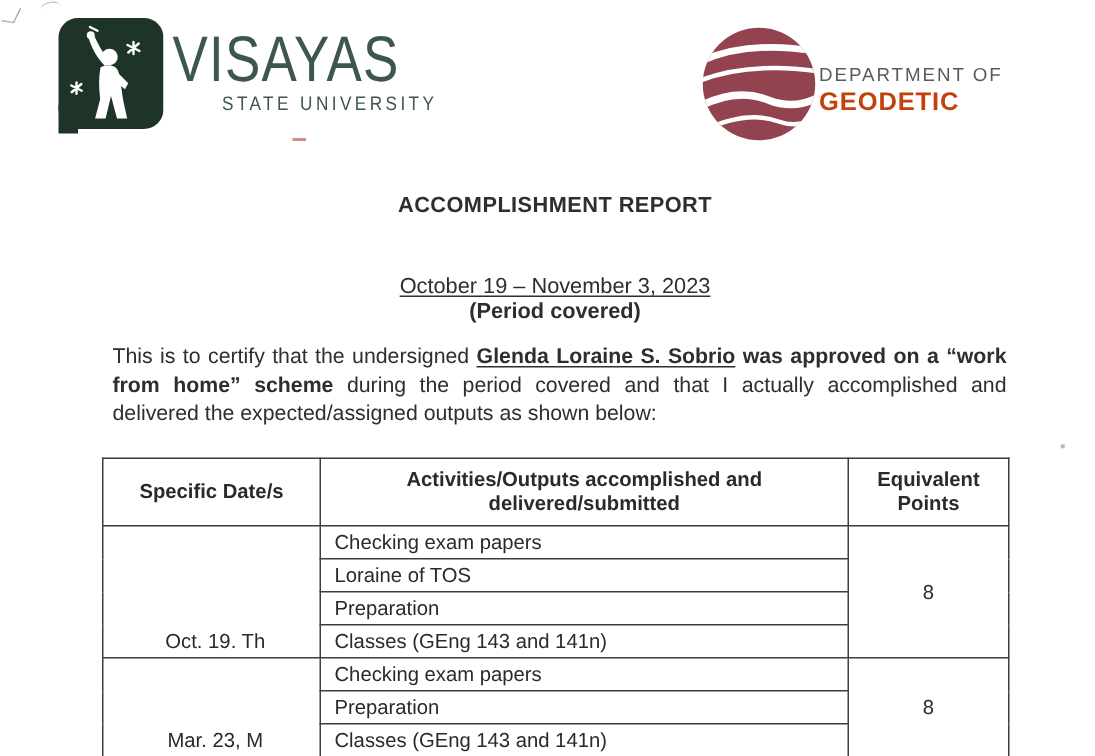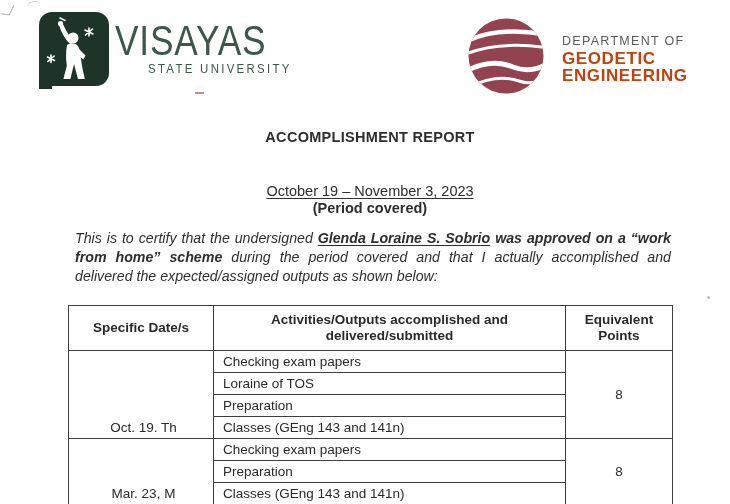--- a/index.html
+++ b/index.html
@@ -24,21 +24,21 @@
     white-space: nowrap;
   }
   .vsu-sub {
     font-size: 13px; color: #3d574a; letter-spacing: 2.6px;
     margin-top: 1px; margin-left: 33px;
     transform: scaleX(0.88); transform-origin: left top;
     white-space: nowrap;
   }
   .dept-logo { left: 467px; top: 17px; display: flex; align-items: center; }
   .dept-icon { width: 78px; height: 78px; }
-  .dept-text { margin-left: 17px; padding-top: 2px; }
+  .dept-text { margin-left: 1px; padding-top: 2px; }
   .dept-line1 { font-size: 12.5px; color: #595a5c; letter-spacing: 1.3px; white-space: nowrap; }
   .dept-line2, .dept-line3 {
     font-size: 17px; font-weight: 700; color: #c2410c;
     letter-spacing: 0.6px; line-height: 17px; white-space: nowrap;
   }
   .dept-line2 { margin-top: 2px; }
 
   
   .doc-title {
     left: 0; top: 129px; width: 740px; text-align: center;
@@ -47,21 +47,21 @@
   .period { left: 0; top: 183px; width: 740px; text-align: center; }
   .period-dates {
     font-size: 14.5px; color: #2e2e2e;
     text-decoration: underline; text-underline-offset: 2px;
   }
   .period-label { font-size: 14.5px; font-weight: 700; color: #2e2e2e; margin-top: 1px; }
 
   
   .intro {
     left: 75px; top: 229px; width: 596px;
-    font-size: 14.2px; line-height: 19px; text-align: justify; color: #2e2e2e; font-style: italic;
+    font-size: 14.2px; line-height: 19px; text-align: justify; color: #2e2e2e;
   }
   .intro .b { font-weight: 700; }
   .intro .bu { font-weight: 700; text-decoration: underline; text-underline-offset: 2px; }
 
   
   .tbl-wrap { left: 68px; top: 305px; }
   table { border-collapse: collapse; table-layout: fixed; width: 604px; }
   th, td { border: 1px solid #3d3d3d; font-size: 13.5px; color: #2a2a2a; }
   thead th { height: 40px; font-weight: 700; text-align: center; vertical-align: middle; line-height: 16px; padding: 2px 6px; }
   tbody td { height: 21px; }
@@ -118,21 +118,20 @@
         <path d="M-6 27 Q28 8 82 18" stroke-width="4.5"></path>
         <path d="M-6 39 Q30 23 82 31" stroke-width="3"></path>
         <path d="M-6 57 Q22 40 46 50 Q64 57 82 46" stroke-width="5"></path>
         <path d="M0 71 Q30 56 52 64 Q66 69 80 60" stroke-width="3"></path>
       </g>
     </svg>
   </span>
   <span class="dept-text">
     <div class="dept-line1">DEPARTMENT OF</div>
     <div class="dept-line2">GEODETIC</div>
-    <div class="dept-line3">ENGINEERING</div>
   </span>
 </div>
 
 <div class="abs doc-title">ACCOMPLISHMENT REPORT</div>
 
 <div class="abs period">
   <div class="period-dates">October 19 – November 3, 2023</div>
   <div class="period-label">(Period covered)</div>
 </div>
 

